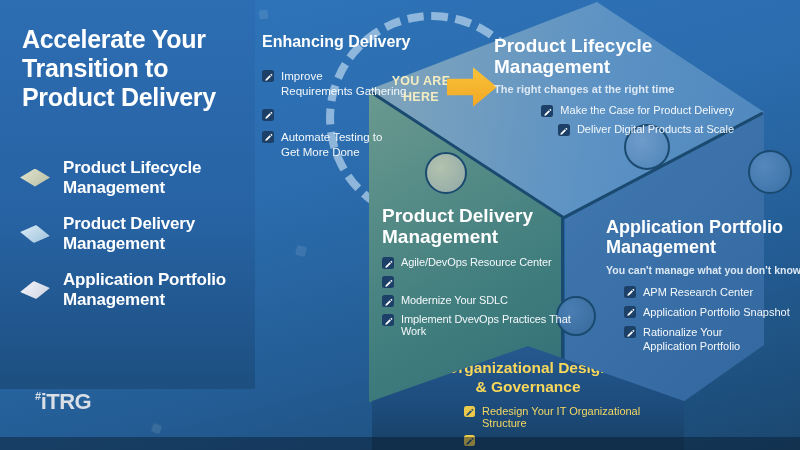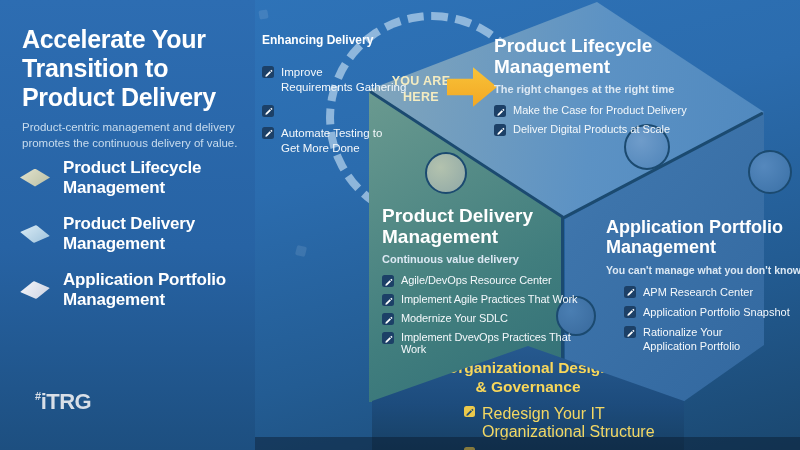--- a/index.html
+++ b/index.html
@@ -37,21 +37,21 @@
 
   
   #governance-panel { position:absolute; left:372px; top:346px; width:312px; height:104px;
      clip-path:polygon(50% 0,100% 53%,100% 100%,0 100%,0 53%);
      background:linear-gradient(180deg,#26598f 0%,#1d4c7d 55%,#174064 100%); }
 
   
   #bottom-bar { position:absolute; left:0; bottom:0; width:800px; height:13px; background:rgba(9,24,43,.45); }
 
   
-  #left-panel { position:absolute; left:0; top:0; width:255px; height:450px;
+  #left-panel { position:absolute; left:0; top:0; width:255px; height:389px;
      background:linear-gradient(180deg,#2d6db2 0%,#2763a4 55%,#1d4f80 100%); }
   #left-title { position:absolute; left:22px; top:25px; width:220px; color:#ffffff;
      font-size:25px; line-height:1.15; font-weight:800; letter-spacing:-.3px; }
   #left-subtitle { position:absolute; left:22px; top:119px; width:220px; color:#c8dcee;
      font-size:11.5px; line-height:1.42; }
   #legend { position:absolute; left:18px; top:158px; width:226px; display:flex; flex-direction:column; gap:17px; }
   .legend-item { display:flex; align-items:center; gap:11px; }
   .legend-icon { flex:none; width:34px; height:22px; position:relative; }
   .tile { position:absolute; left:2px; top:2px; width:30px; height:18px;
           clip-path:polygon(50% 0,100% 50%,50% 100%,0 50%); }
@@ -78,48 +78,48 @@
   .block-title { font-weight:800; color:#ffffff; }
   .block-sub { font-weight:700; color:#dce8f3; }
   .bullets { display:flex; flex-direction:column; }
   .bullet { display:flex; align-items:flex-start; gap:7px; cursor:pointer; }
   .bullet-icon { flex:none; width:12px; height:12px; border-radius:2.5px; background:#1c4067;
      display:flex; align-items:center; justify-content:center; margin-top:1px; }
   .bullet-icon svg { width:9px; height:9px; display:block; }
   .bullet-text { color:#f4f8fb; }
 
   #block-enhancing { left:262px; top:33px; width:160px; }
-  #block-enhancing .block-title { font-size:12px; }
+  #block-enhancing .block-title { font-size:16px; }
   #block-enhancing .bullets { margin-top:18px; gap:9px; }
   #block-enhancing .bullet-text { font-size:11.5px; line-height:1.3; }
 
   #block-lifecycle { left:494px; top:36px; width:240px; }
   #block-lifecycle .block-title { font-size:19px; line-height:1.08; }
   #block-lifecycle .block-sub { font-size:11px; margin-top:6px; }
-  #block-lifecycle .bullets { margin-top:9px; gap:6px; }
+  #block-lifecycle .bullets { margin-top:9px; gap:6px;align-items:flex-end; }
   #block-lifecycle .bullet-text { font-size:11px; }
 
   #block-delivery { left:382px; top:206px; width:215px; }
   #block-delivery .block-title { font-size:19px; line-height:1.08; }
   #block-delivery .block-sub { font-size:11px; margin-top:6px; }
   #block-delivery .bullets { margin-top:9px; gap:6px; }
   #block-delivery .bullet-text { font-size:11px; letter-spacing:-.1px; }
 
   #block-portfolio { left:606px; top:218px; width:200px; }
   #block-portfolio .block-title { font-size:18px; line-height:1.1; }
   #block-portfolio .block-sub { font-size:10.5px; margin-top:6px; }
   #block-portfolio .bullets { margin-top:9px; margin-left:18px; gap:6px; }
   #block-portfolio .bullet-text { font-size:11px; line-height:1.3; }
 
   #block-governance { position:absolute; left:0; top:0; width:100%; height:100%; }
   #governance-title { margin-top:13px; text-align:center; color:#f8d75a;
      font-weight:800; font-size:15.5px; line-height:1.2; }
   #block-governance .bullets { margin:9px 0 0 92px; gap:4.5px; }
   #block-governance .bullet-icon { background:#ecc94b; width:11px; height:11px; }
-  #block-governance .bullet-text { color:#f3d763; font-size:16px; }
+  #block-governance .bullet-text { color:#f3d763; font-size:11px; }
 </style>
 </head>
 <body>
 
 <div id="canvas">
 
   <div class="confetti" style="left:296px; top:246px; width:10px; height:10px; transform:rotate(14deg);"></div>
   <div class="confetti" style="left:259px; top:10px; width:9px; height:9px; transform:rotate(-10deg);"></div>
   <div class="confetti" style="left:152px; top:424px; width:9px; height:9px; transform:rotate(20deg);"></div>
   <div id="dashed-circle"></div>
@@ -190,37 +190,35 @@
             </svg>
           </span>
         <span class="bullet-text">Deliver Digital Products at Scale</span>
       </div>
     </div>
   </div>
 
   <div class="block" id="block-delivery">
     <div class="block-title pre">Product Delivery
 Management</div>
-    <div class="block-sub">Continuous value delivery</div>
     <div class="bullets">
       <div class="bullet">
         <span class="bullet-icon">
             <svg viewBox="0 0 14 14">
               <path d="M2.6 11.4 L8.9 5.1 L10.9 7.1 L4.6 13.4 L2.2 13.8 Z M9.8 4.2 L11.3 2.7 L13.3 4.7 L11.8 6.2 Z" fill="#ffffff"></path>
             </svg>
           </span>
         <span class="bullet-text">Agile/DevOps Resource Center</span>
       </div>
       <div class="bullet">
         <span class="bullet-icon">
             <svg viewBox="0 0 14 14">
               <path d="M2.6 11.4 L8.9 5.1 L10.9 7.1 L4.6 13.4 L2.2 13.8 Z M9.8 4.2 L11.3 2.7 L13.3 4.7 L11.8 6.2 Z" fill="#ffffff"></path>
             </svg>
           </span>
-        <span class="bullet-text">Implement Agile Practices That Work</span>
       </div>
       <div class="bullet">
         <span class="bullet-icon">
             <svg viewBox="0 0 14 14">
               <path d="M2.6 11.4 L8.9 5.1 L10.9 7.1 L4.6 13.4 L2.2 13.8 Z M9.8 4.2 L11.3 2.7 L13.3 4.7 L11.8 6.2 Z" fill="#ffffff"></path>
             </svg>
           </span>
         <span class="bullet-text">Modernize Your SDLC</span>
       </div>
       <div class="bullet">
@@ -297,22 +295,20 @@
       </div>
     </div>
   </div>
 
   <div id="bottom-bar"></div>
 
   <div id="left-panel">
     <div id="left-title" class="pre">Accelerate Your
 Transition to
 Product Delivery</div>
-    <div id="left-subtitle" class="pre">Product-centric management and delivery
-promotes the continuous delivery of value.</div>
     <div id="legend">
       <div class="legend-item">
         <span class="legend-icon">
             <span class="tile tile-sage"></span>
           </span>
         <span class="legend-label pre">Product Lifecycle
 Management</span>
       </div>
       <div class="legend-item">
         <span class="legend-icon">

